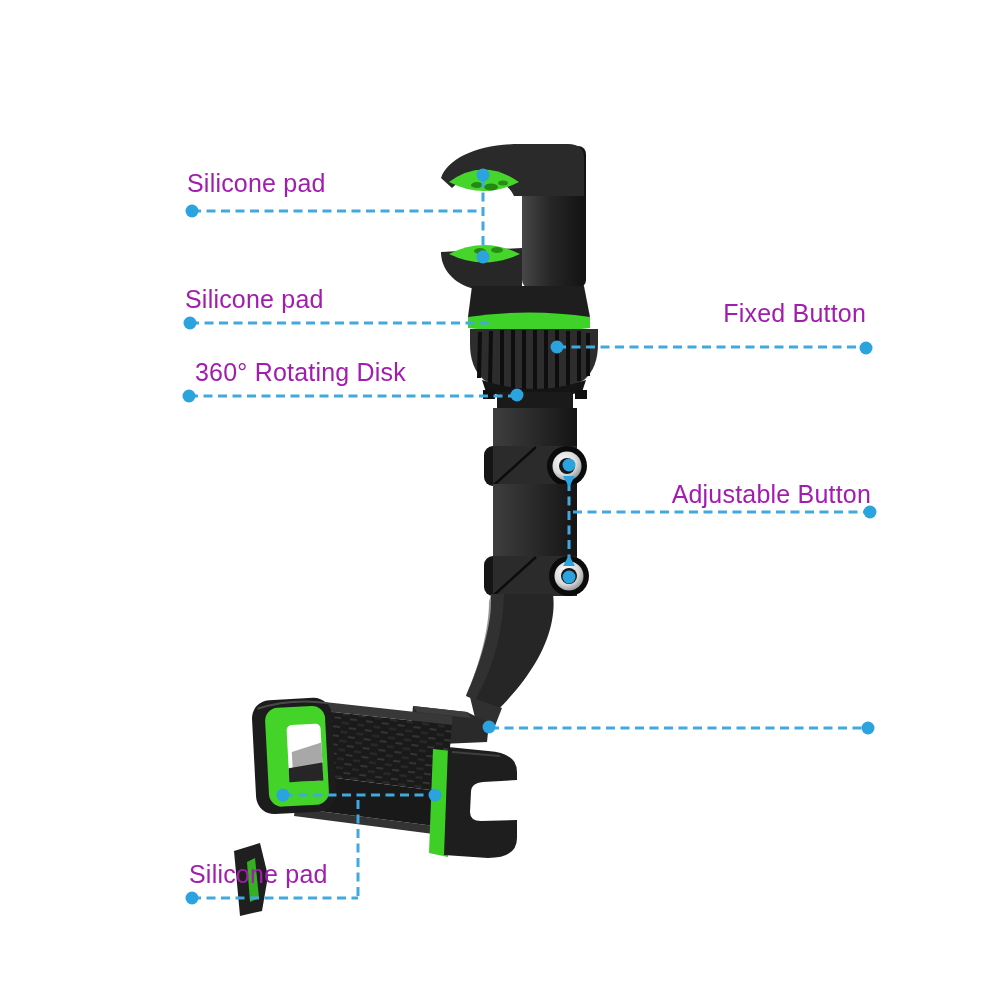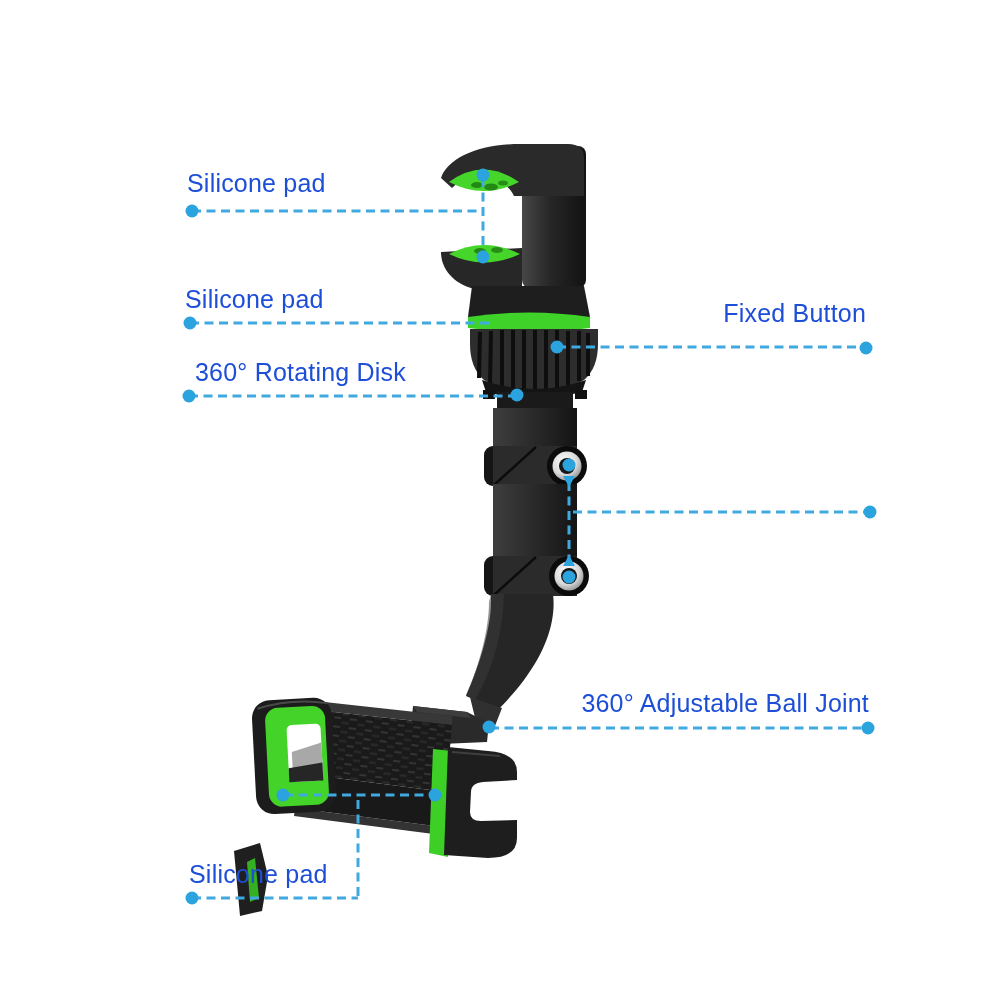--- a/index.html
+++ b/index.html
@@ -8,21 +8,21 @@
     width:1001px;height:1001px;
     background:#ffffff;
     overflow:hidden;
     font-family:"Liberation Sans","DejaVu Sans",sans-serif;
   }
   .diagram-svg{position:absolute;left:0;top:0;width:1001px;height:1001px;}
   .callout-label{
     position:absolute;
     font-size:25px;
     line-height:1.1;
-    color:#1d4ed8;
+    color:#a21caf;
     white-space:nowrap;
     letter-spacing:0.2px;
   }
   .align-right{text-align:right;}
 </style>
 </head>
 <body>
 
 <div class="stage">
 
@@ -208,18 +208,18 @@
   </svg>
 
   <div class="callout-label" style="left:187px;top:170px;">Silicone pad</div>
 
   <div class="callout-label" style="left:185px;top:286px;">Silicone pad</div>
 
   <div class="callout-label" style="left:195px;top:359px;">360° Rotating Disk</div>
 
   <div class="callout-label align-right" style="right:135px;top:300px;">Fixed Button</div>
 
-
-  <div class="callout-label align-right" style="right:132px;top:690px;">360° Adjustable Ball Joint</div>
+  <div class="callout-label align-right" style="right:130px;top:481px;">Adjustable Button</div>
+
 
   <div class="callout-label" style="left:189px;top:861px;">Silicone pad</div>
 
 </div>
 
 </body></html>

